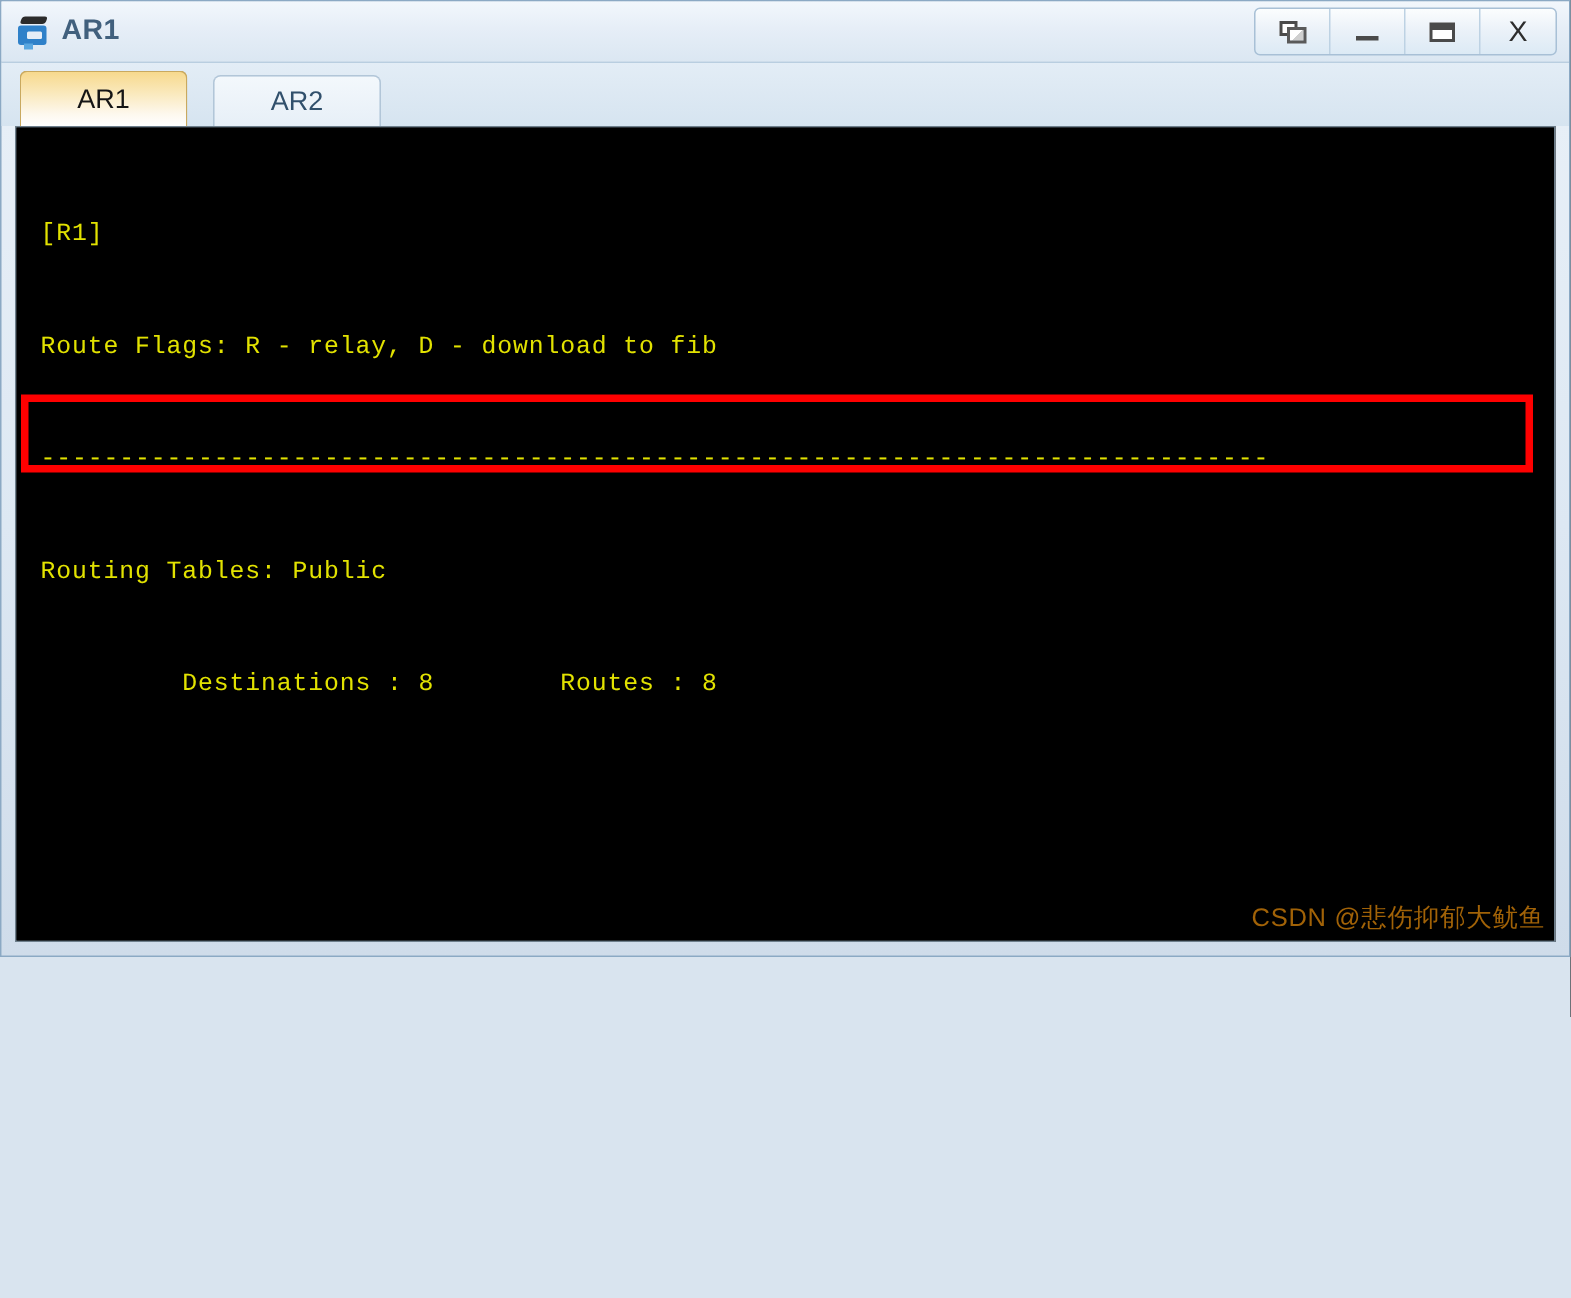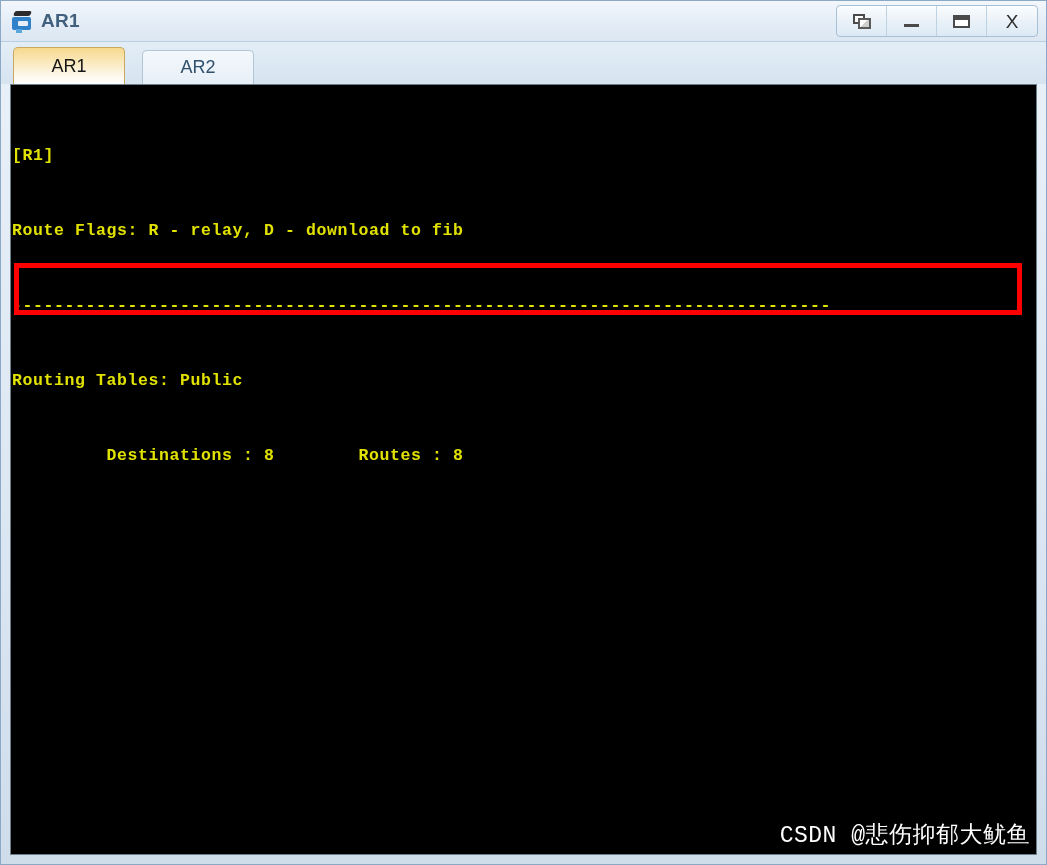--- a/index.html
+++ b/index.html
@@ -11,21 +11,21 @@
     height: 865px;
     overflow: hidden;
     background: #d9e4ef;
     font-family: "Liberation Sans", sans-serif;
   }
 
   #app-window {
     position: absolute;
     left: 0; top: 0;
     width: 1047px;
-    height: 865px;
+    height: 638px;
     box-sizing: border-box;
     background: linear-gradient(to bottom, #eaf1f8 0%, #dde8f3 55%, #cfdcea 100%);
     border: 1px solid #8ba9c4;
     display: flex;
     flex-direction: column;
   }
 
   
   #title-bar {
     height: 40px;
@@ -186,23 +186,23 @@
     overflow: hidden;
   }
   #terminal {
     position: absolute;
     left: 0; top: 0; right: 0; bottom: 0;
     background: #000000;
     color: #e2e200;
     font-family: "Liberation Mono", "DejaVu Sans Mono", monospace;
     font-size: 16.5px;
     line-height: 25px;
-    font-weight: bold;
+    font-weight: normal;
     white-space: pre;
-    padding: 8px 0 0 1px;
+    padding: 8px 0 0 16px;
     box-sizing: border-box;
     letter-spacing: 0.6px;
     overflow: hidden;
   }
   .term-line { height: 25px; }
 
   #highlight-box {
     position: absolute;
     left: 3px;
     top: 178px;
@@ -211,23 +211,23 @@
     border: 5px solid #ff0000;
     box-sizing: border-box;
     pointer-events: none;
     z-index: 5;
   }
 
   #watermark {
     position: absolute;
     right: 6px;
     bottom: 4px;
-    font-family: Liberation Mono, monospace;
-    font-size: 23px;
-    color: #ffffff;
+    font-family: Liberation Sans, sans-serif;
+    font-size: 17px;
+    color: #a16207;
     letter-spacing: 0.5px;
     z-index: 6;
   }
 </style>
 </head>
 <body>
 
 <div id="app-window">
 
   <div id="title-bar">

